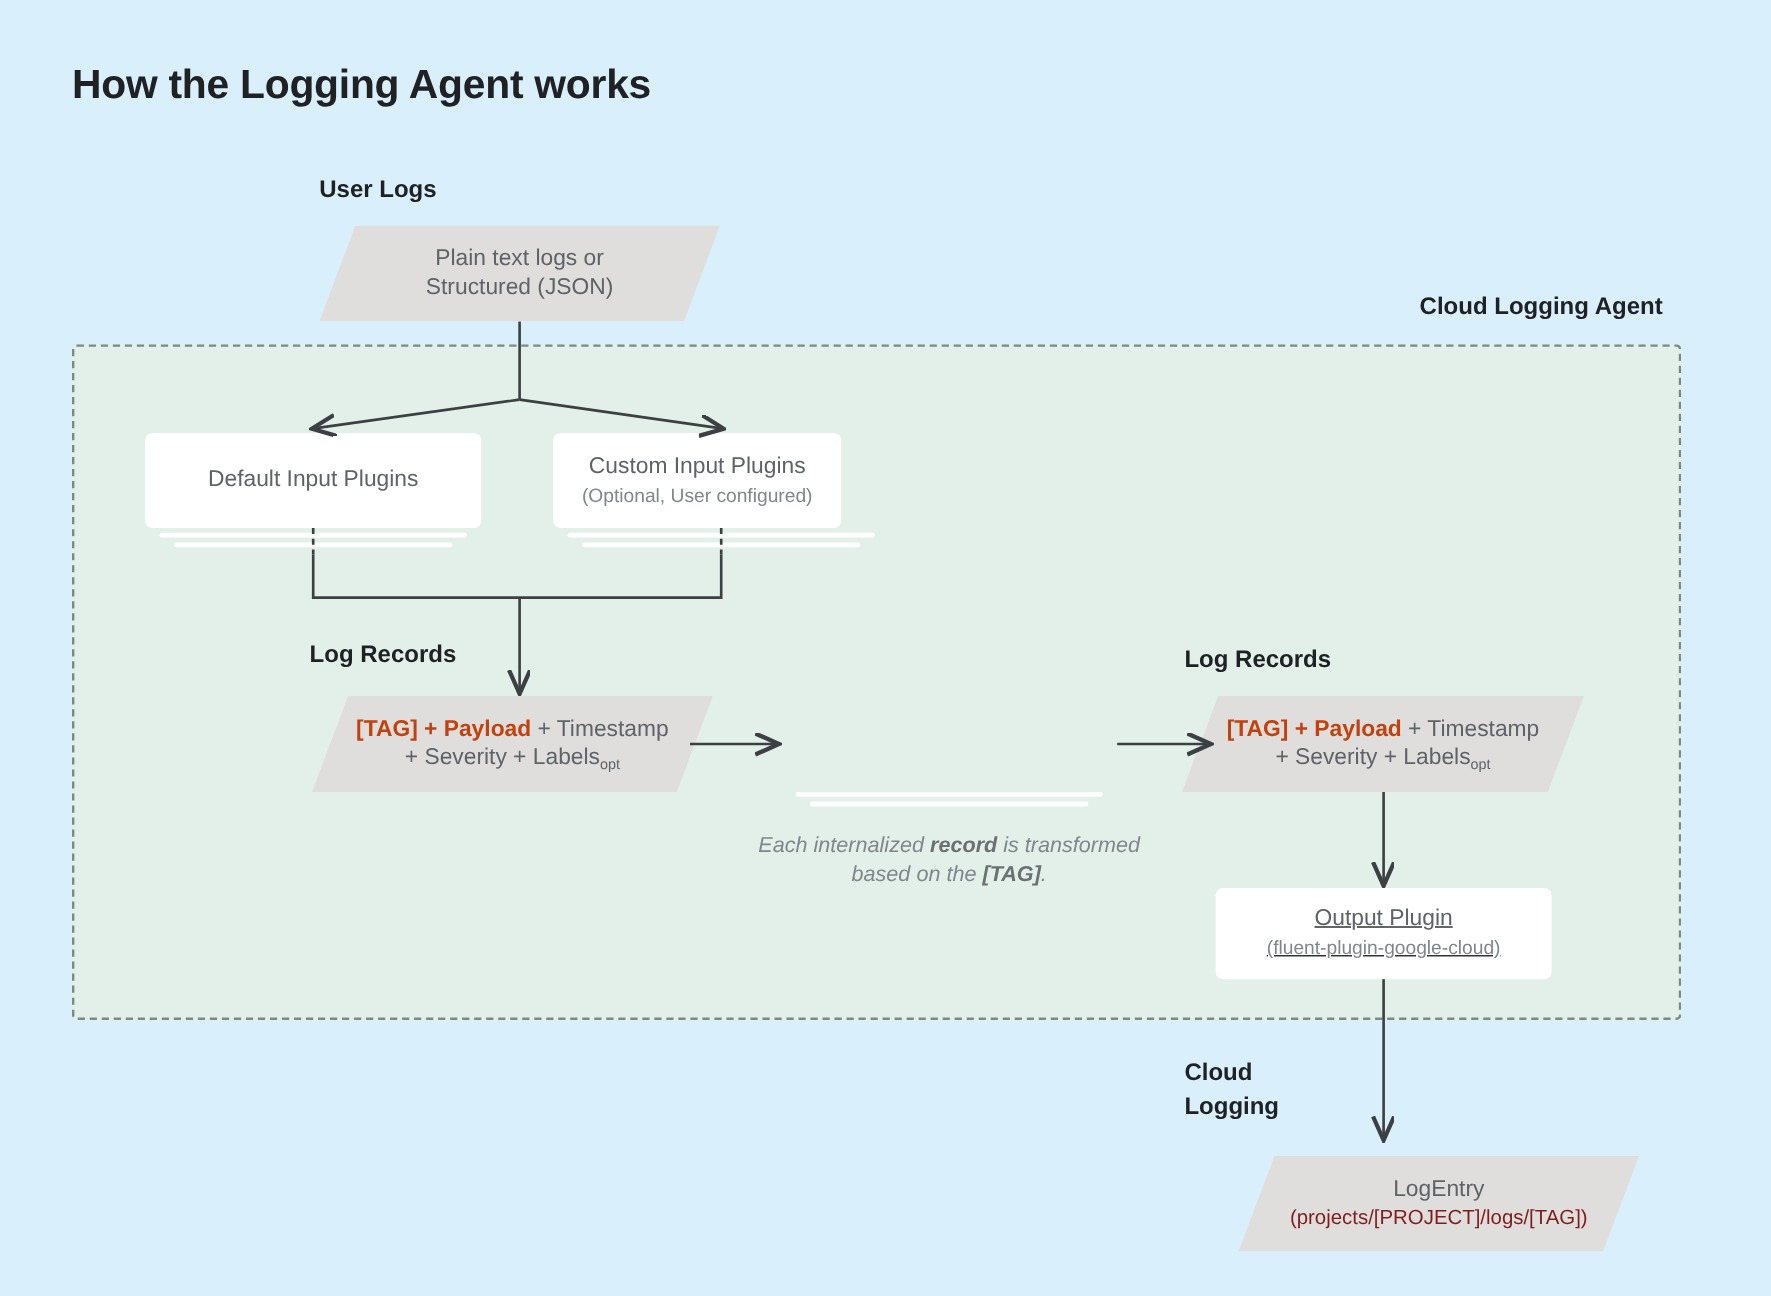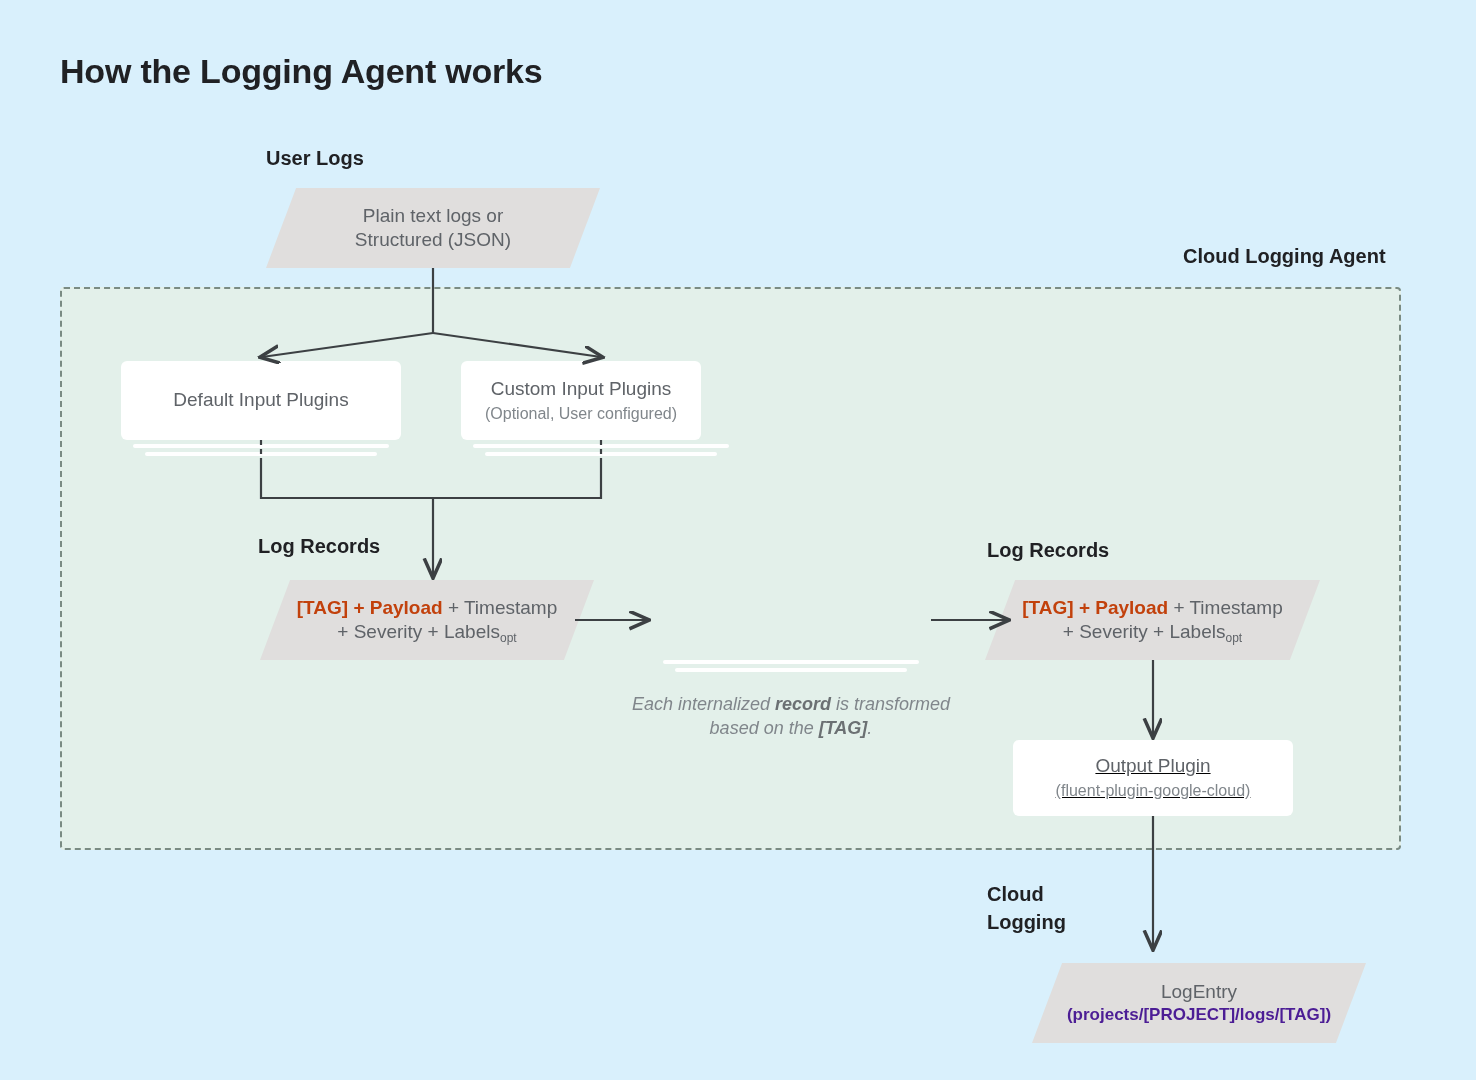--- a/index.html
+++ b/index.html
@@ -74,23 +74,22 @@
     color: #5f6368;
     line-height: 1.28;
   }
   .para .line2 {
     font-size: 19px;
     color: #5f6368;
     line-height: 1.28;
   }
   .para .sub {
     font-size: 17px;
-    color: #4c1d95;
+    color: #7f1d1d;
     line-height: 1.3;
-    font-weight: bold;
   }
 
   #para-user-logs { left: 266px; top: 188px; width: 334px; height: 80px; }
   #para-logrec-left  { left: 260px; top: 580px; width: 334px; height: 80px; }
   #para-logrec-right { left: 985px; top: 580px; width: 335px; height: 80px; }
   #para-logentry { left: 1032px; top: 952px; width: 334px; height: 80px; margin-top: 11px; }
 
   .rec-text {
     font-size: 19px;
     color: #5f6368;

